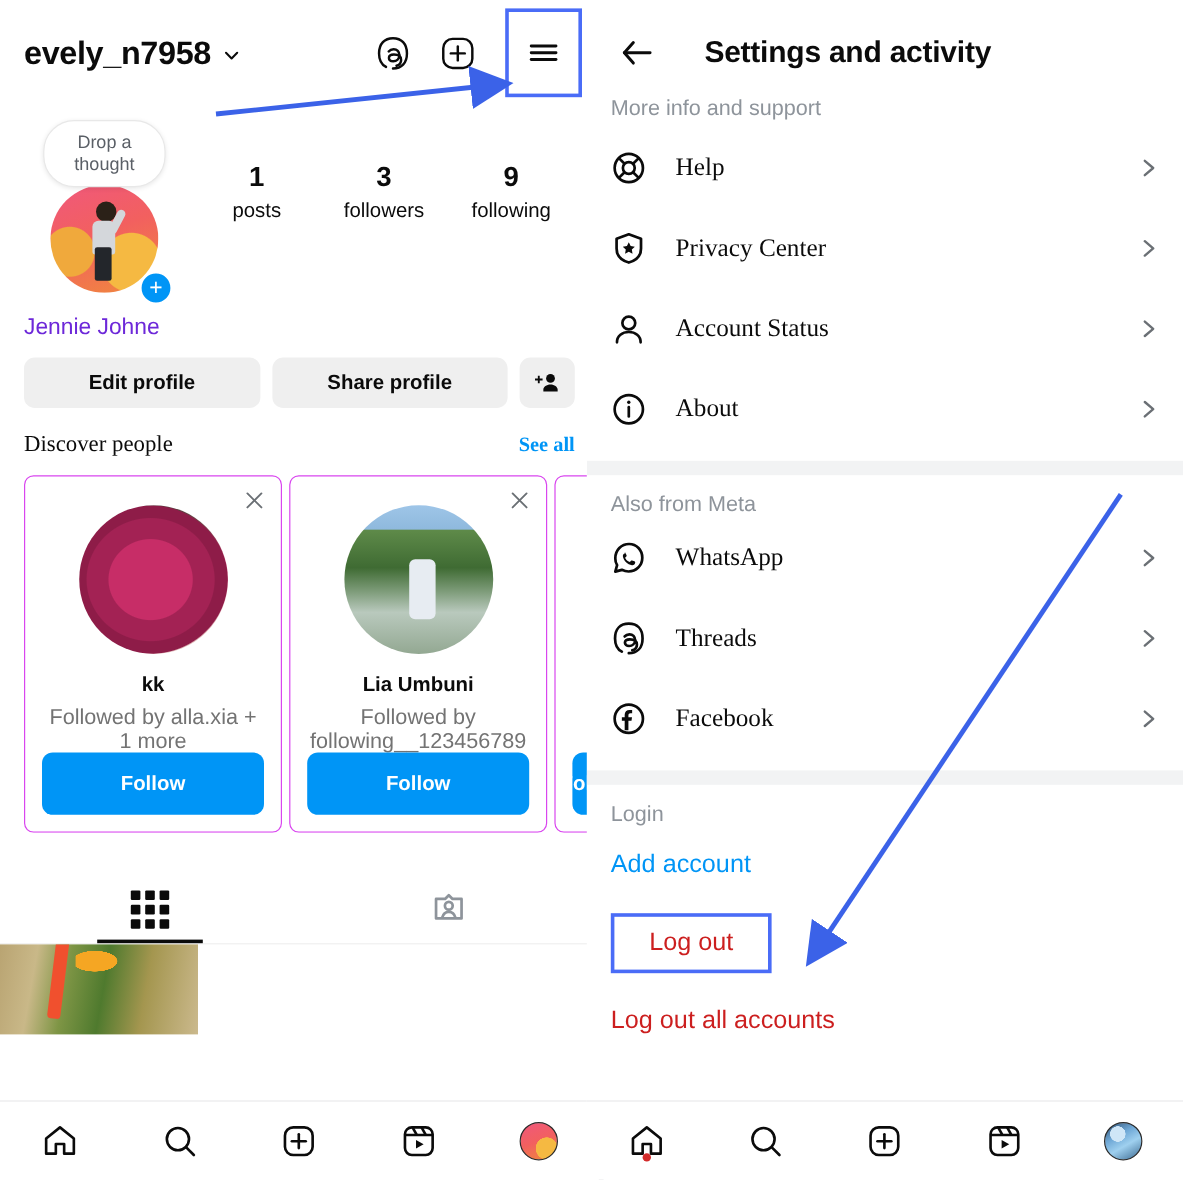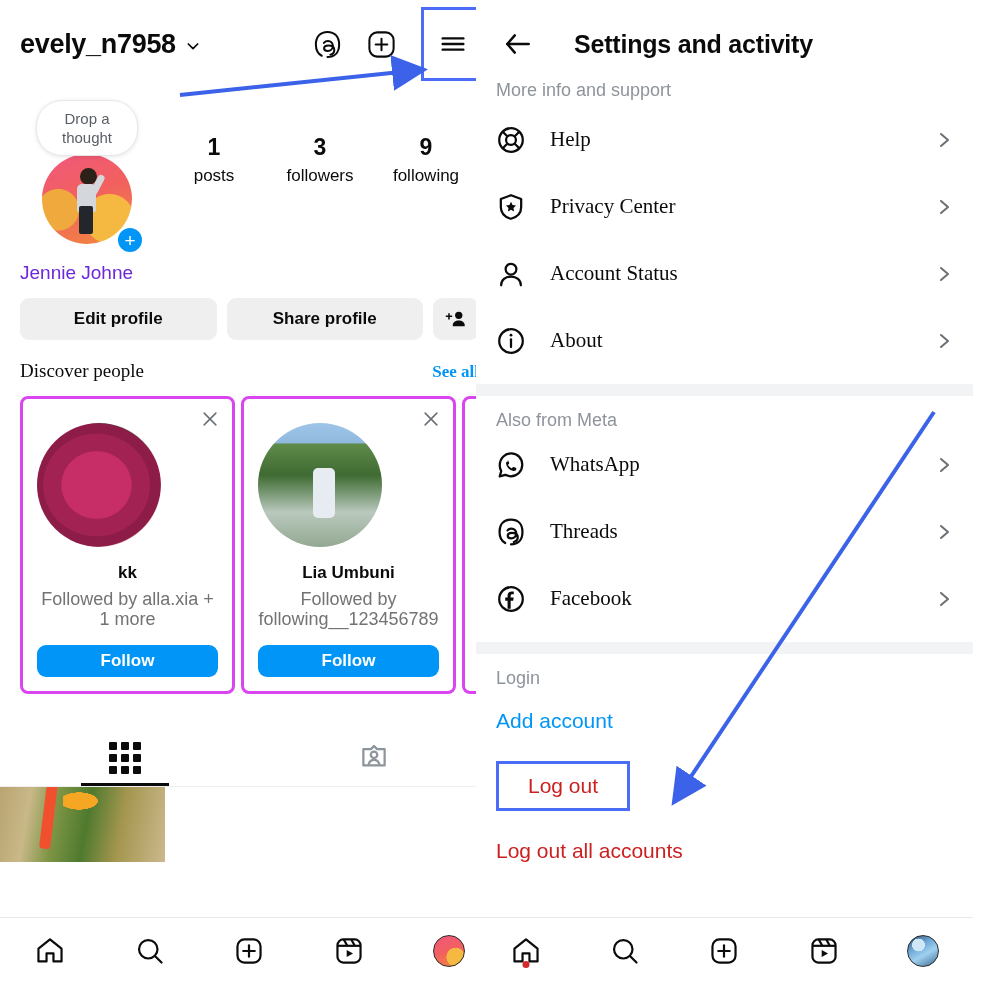--- a/index.html
+++ b/index.html
@@ -17,21 +17,21 @@
     width: 499px; height: 983px;
     background: #fff;
     overflow: hidden;
   }
   .divider-vert {
     position: absolute; left: 499px; top: 0;
     width: 4px; height: 983px;
     background: #c4c7ca;
   }
   .panel-right {
-    position: absolute; left: 476px; top: 0;
+    position: absolute; left: 489px; top: 0;
     width: 497px; height: 983px;
     background: #fff; overflow: hidden;
   }
 
   
   .lheader {
     position: relative; height: 88px;
     display: flex; align-items: center;
     padding: 0 14px 0 20px;
   }
@@ -124,24 +124,24 @@
   .see-all { margin-left: auto; font-size: 17px; font-weight: 600; color: #0095f6; }
 
   .carousel {
     display: flex; gap: 6px;
     padding: 14px 0 0 20px;
     overflow: hidden;
   }
   .dcard {
     flex: 0 0 auto;
     width: 215px; height: 298px;
-    border: 3px solid #d946ef; border-radius: 8px;
+    border: 1px solid #d946ef; border-radius: 8px;
     background: #fff;
     position: relative;
-    display: flex; flex-direction: column; 
+    display: flex; flex-direction: column; align-items: center;
     padding: 18px 14px 14px;
   }
   .dcard-x {
     position: absolute; right: 12px; top: 10px;
     width: 20px; height: 20px; color: #6b7075;
   }
   .dcard-av {
     width: 124px; height: 124px; border-radius: 50%;
     overflow: hidden; margin-top: 6px;
   }
@@ -154,21 +154,21 @@
     background:
       linear-gradient(180deg, #9ec5e8 0%, #8fb9dd 16%, #5e8a49 17%, #3f6b33 42%, #7e9c7a 58%, #b9c9bd 72%, #93a892 100%);
   }
   .av-lia::after{
     content:""; position:absolute; left:44%; top:36%;
     width:22px;height:50px;background:#e7ecf2;border-radius:5px;
   }
   .dcard-name { font-size: 17px; font-weight: 700; color: #0b0b0b; margin-top: 16px; text-align: center; }
   .dcard-sub { font-size: 18px; color: #737373; margin-top: 6px; text-align: center; line-height: 20px; }
   .follow-btn {
-    margin-top: auto; width: 100%; height: 32px;
+    margin-top: auto; width: 100%; height: 52px;
     background: #0095f6; border-radius: 9px; border: none;
     color: #fff; font-size: 17px; font-weight: 600;
     display: flex; align-items: center; justify-content: center;
   }
   .dcard.partial { width: 64px; overflow: hidden; }
 
   .tabbar {
     display: flex; margin-top: 36px;
     border-bottom: 1px solid #efefef; position: relative;
   }

